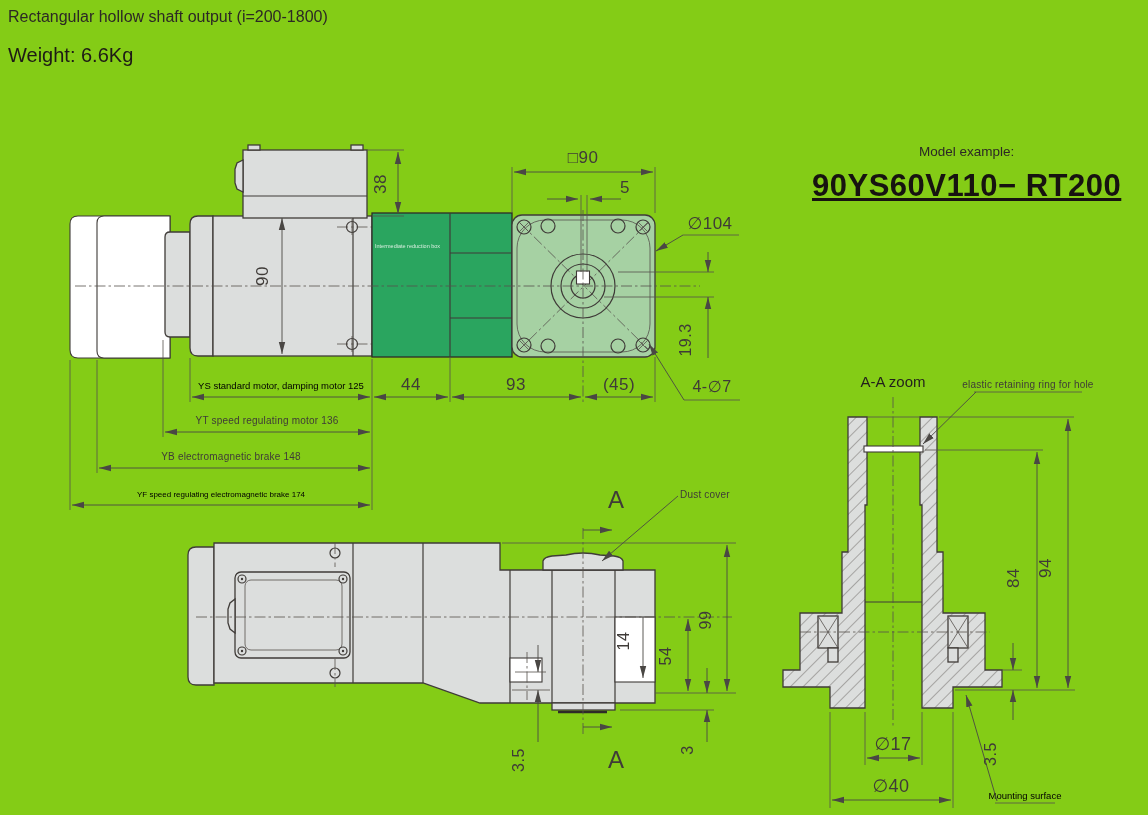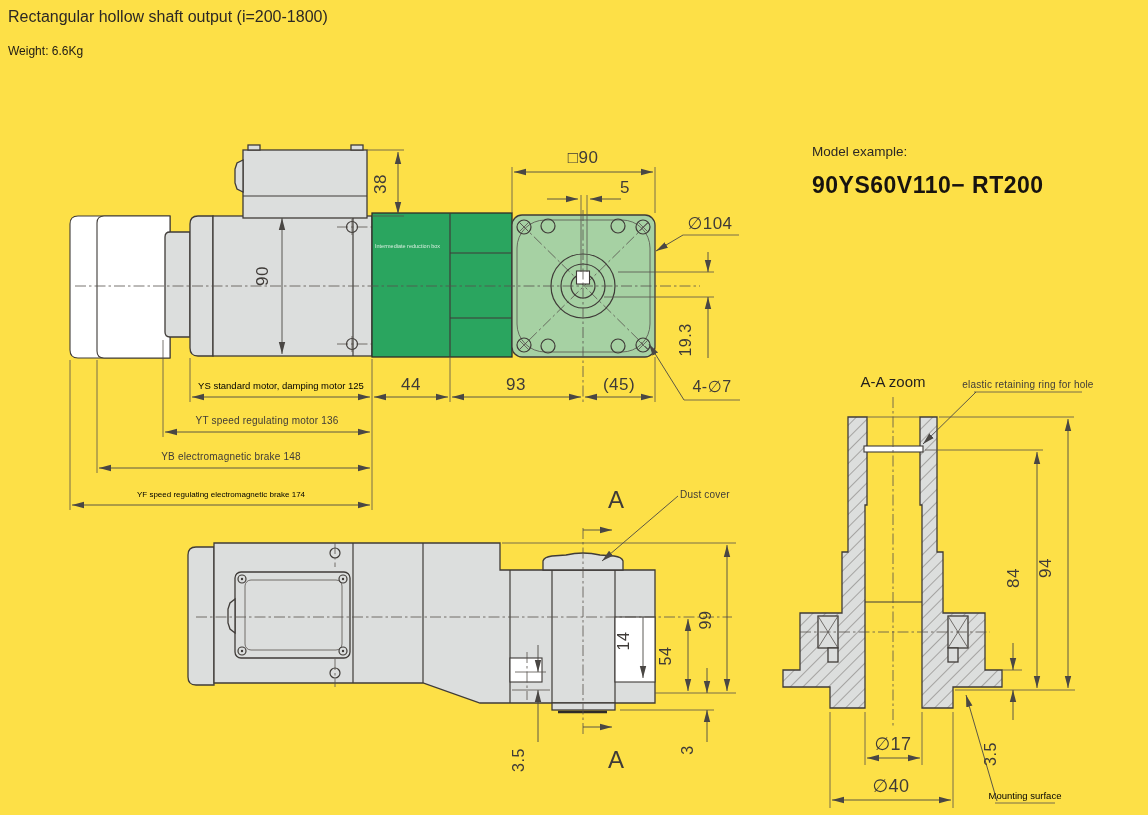--- a/index.html
+++ b/index.html
@@ -1,22 +1,22 @@
 <!DOCTYPE html>
 <html><head>
 <meta charset="utf-8">
 <style>
   html,body{margin:0;padding:0;background:#ffffff;}
-  #page{position:relative;width:1148px;height:815px;background:#fde047;overflow:hidden;
+  #page{position:relative;width:1148px;height:815px;background:#84cc16;overflow:hidden;
         font-family:"Liberation Sans",sans-serif;color:#2c2825;}
   #title{position:absolute;left:8px;top:8px;font-size:16px;color:#2c2825;}
-  #weight{position:absolute;left:8px;top:44px;font-size:12px;font-weight:500;color:#1e1a16;}
+  #weight{position:absolute;left:8px;top:44px;font-size:20px;font-weight:500;color:#1e1a16;}
   #model{position:absolute;left:812px;top:144px;}
-  #model .lbl{font-size:13.5px;color:#2c2825;margin-bottom:10px;}
-  #model .mline{font-size:23px;font-weight:bold;color:#171310;letter-spacing:.5px;line-height:33px;white-space:pre;}
+  #model .lbl{font-size:13.5px;color:#2c2825;margin-bottom:10px;text-align:center;}
+  #model .mline{font-size:31px;font-weight:bold;color:#171310;letter-spacing:.5px;line-height:33px;white-space:pre;text-decoration:underline;}
   svg{position:absolute;left:0;top:0;}
   
   .ol{fill:#dcdedd;stroke:#3f3b38;stroke-width:1.3;}
   .wt{fill:#ffffff;stroke:#3f3b38;stroke-width:1.1;}
   .ln{stroke:#3f3b38;stroke-width:1.2;fill:none;}
   .thin{stroke:#55504d;stroke-width:.8;fill:none;}
   .cl{stroke:#55504d;stroke-width:.8;fill:none;stroke-dasharray:11 3 2.5 3;}
   .dim{stroke:#4a4744;stroke-width:.9;fill:none;}
   text.d{font-family:"Liberation Sans",sans-serif;font-size:16px;fill:#3f3b38;letter-spacing:.5px;}
   text.d17{font-size:17px;}

